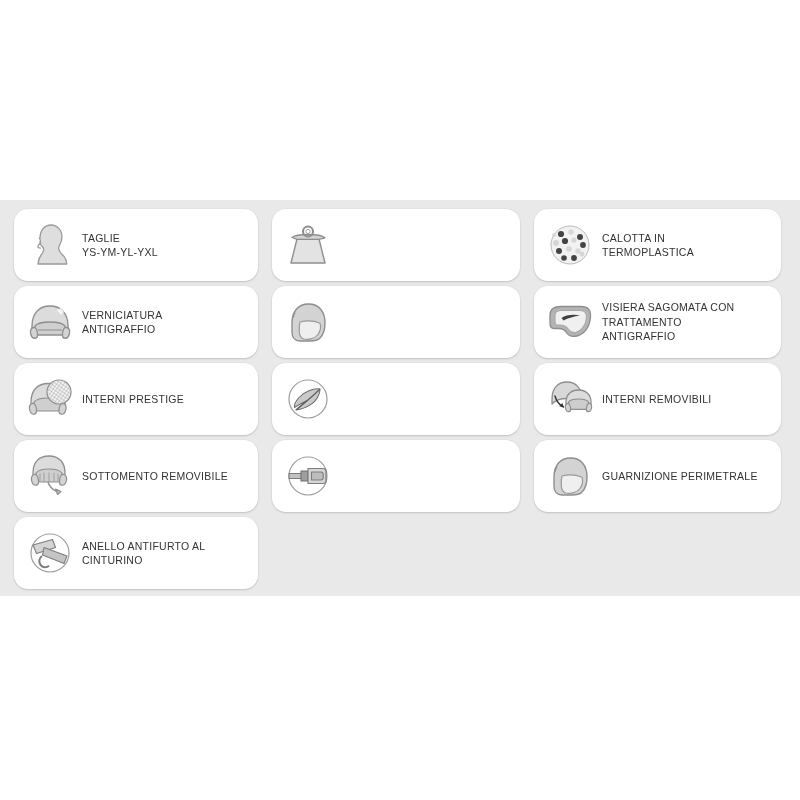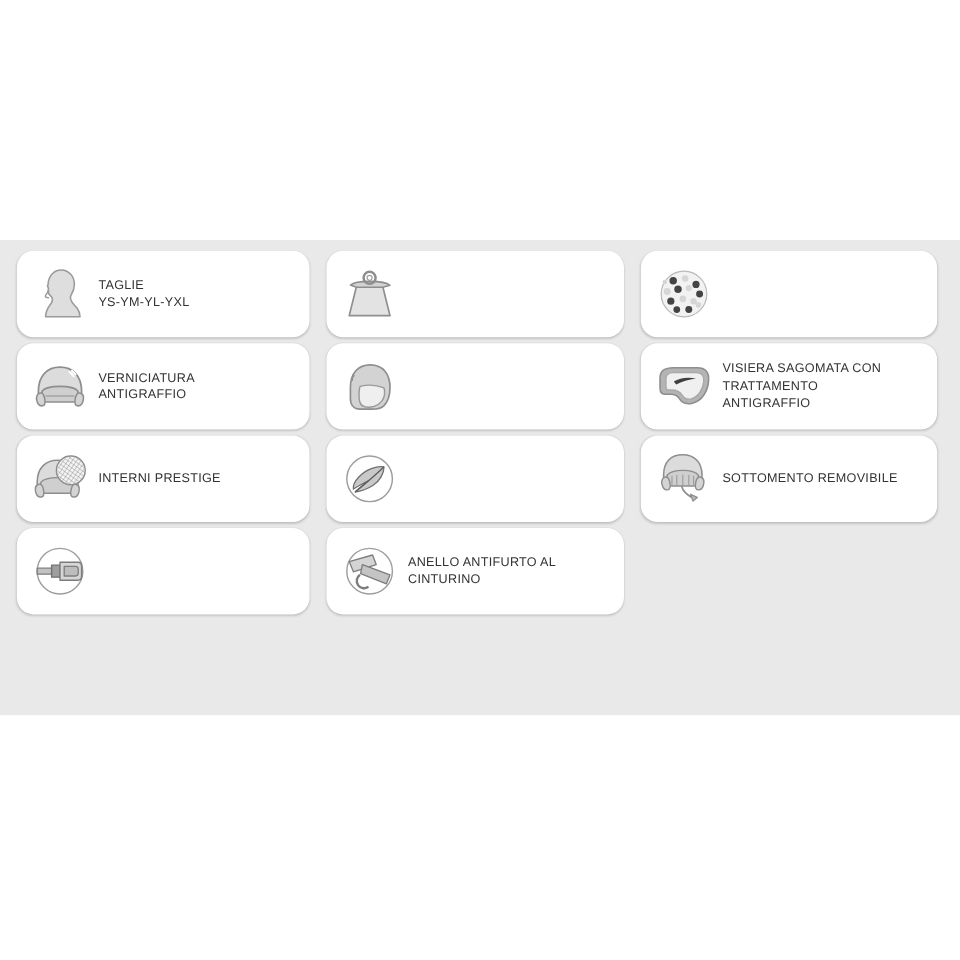--- a/index.html
+++ b/index.html
@@ -106,20 +106,22 @@
             <circle cx="12" cy="29" r="3" fill="#444"></circle>
             <circle cx="22" cy="27" r="2.8" fill="#d6d6d6"></circle>
             <circle cx="31" cy="29" r="2.7" fill="#d6d6d6"></circle>
             <circle cx="17" cy="36" r="2.8" fill="#444"></circle>
             <circle cx="27" cy="36" r="2.9" fill="#444"></circle>
             <circle cx="35" cy="32" r="2.4" fill="#d6d6d6"></circle>
             <circle cx="7" cy="13" r="1.9" fill="#d6d6d6"></circle>
           </g>
         </svg>
       </span>
+      <span class="card-label">CALOTTA IN
+TERMOPLASTICA</span>
     </div>
 
     <div class="card">
       <span class="card-icon">
         <svg width="50" height="46" viewBox="0 0 50 46">
           <path d="M7 27 C7 14 14.5 7 25 7 C35.5 7 43 14 43 27 L43 31 L7 31 Z" fill="#dcdcdc" stroke="#8e8e8e" stroke-width="1.4" stroke-linejoin="round"></path>
           <path d="M10 27 C12 24.5 17 23 25 23 C33 23 38 24.5 40 27 L40 33 C40 35 38.5 36 36 36 L14 36 C11.5 36 10 35 10 33 Z" fill="#cfcfcf" stroke="#8e8e8e" stroke-width="1.3" stroke-linejoin="round"></path>
           <path d="M13 31 L37 31" fill="none" stroke="#8e8e8e" stroke-width="1"></path>
           <path d="M8.5 28.5 C6 29 5 31.5 5.6 34.5 C6.2 37.5 8 39.5 10.4 39.2 C12.4 38.9 12.8 36.8 12.4 34 C12 31.2 11 28 8.5 28.5 Z" fill="#d4d4d4" stroke="#8e8e8e" stroke-width="1.3" stroke-linejoin="round"></path>
           <path d="M41.5 28.5 C44 29 45 31.5 44.4 34.5 C43.8 37.5 42 39.5 39.6 39.2 C37.6 38.9 37.2 36.8 37.6 34 C38 31.2 39 28 41.5 28.5 Z" fill="#d4d4d4" stroke="#8e8e8e" stroke-width="1.3" stroke-linejoin="round"></path>
@@ -176,20 +178,34 @@
     <div class="card">
       <span class="card-icon">
         <svg width="48" height="48" viewBox="0 0 48 48">
           <circle cx="24" cy="24" r="19" fill="#ffffff" stroke="#9d9d9d" stroke-width="1.2"></circle>
           <path d="M36 14 C30 13 21 16 15 22.5 C11.5 26.3 10 30 10.5 32.5 C13 31 18 28 23 25.6 C19 28.8 14.5 32.4 12 35 C16 34.5 22 32.6 27 29.4 C32.5 25.8 36 19.5 36 14 Z" fill="#c9c9c9" stroke="#6f6f6f" stroke-width="1.1" stroke-linejoin="round"></path>
           <path d="M36 14 C31 19 23 26 12 35" fill="none" stroke="#5e5e5e" stroke-width="1.1"></path>
         </svg>
       </span>
     </div>
 
+    <div class="card">
+      <span class="card-icon">
+        <svg width="52" height="46" viewBox="0 0 52 46">
+          <path d="M8 23 C8 12 14 6 23 6 C32 6 38 12.5 38 23 L38 28 C35 24.5 29 22.5 23 22.5 C17 22.5 11 24.5 8 28 Z" fill="#d8d8d8" stroke="#8e8e8e" stroke-width="1.3" stroke-linejoin="round"></path>
+          <path d="M22 26 C22 18.5 27 14 34.5 14 C42 14 47 18.5 47 26 L47 29 L22 29 Z" fill="#dcdcdc" stroke="#8e8e8e" stroke-width="1.3" stroke-linejoin="round"></path>
+          <path d="M24.5 26 C26 24 29.5 23 34.5 23 C39.5 23 43 24 44.5 26 L44.5 31 C44.5 32.6 43.4 33.4 41.6 33.4 L27.4 33.4 C25.6 33.4 24.5 32.6 24.5 31 Z" fill="#cdcdcd" stroke="#8e8e8e" stroke-width="1.2" stroke-linejoin="round"></path>
+          <path d="M23.6 27.5 C21.8 27.9 21.1 29.7 21.5 32 C21.9 34.3 23.2 35.9 25 35.7 C26.5 35.5 26.8 33.9 26.5 31.8 C26.2 29.7 25.4 27.1 23.6 27.5 Z" fill="#d4d4d4" stroke="#8e8e8e" stroke-width="1.2" stroke-linejoin="round"></path>
+          <path d="M45.4 27.5 C47.2 27.9 47.9 29.7 47.5 32 C47.1 34.3 45.8 35.9 44 35.7 C42.5 35.5 42.2 33.9 42.5 31.8 C42.8 29.7 43.6 27.1 45.4 27.5 Z" fill="#d4d4d4" stroke="#8e8e8e" stroke-width="1.2" stroke-linejoin="round"></path>
+          <path d="M11 20 C12.5 25.5 15.5 29 19.5 31" fill="none" stroke="#333333" stroke-width="1.4" stroke-linecap="round"></path>
+          <path d="M19.8 31.2 L15.2 30.3 L18.4 27 Z" fill="#333333"></path>
+        </svg>
+      </span>
+      <span class="card-label">INTERNI REMOVIBILI</span>
+    </div>
 
     <div class="card">
       <span class="card-icon">
         <svg width="48" height="50" viewBox="0 0 48 50">
           <path d="M7 22 C7 11 13 5 23 5 C33 5 39 11.5 39 22 L39 26 L7 26 Z" fill="#dcdcdc" stroke="#8e8e8e" stroke-width="1.3" stroke-linejoin="round"></path>
           <path d="M10 22 C12 19.5 16.5 18 23 18 C29.5 18 34 19.5 36 22 L36 28 C36 30 34.5 31 32 31 L14 31 C11.5 31 10 30 10 28 Z" fill="#cfcfcf" stroke="#8e8e8e" stroke-width="1.2" stroke-linejoin="round"></path>
           <path d="M14 22.5 L14 30 M18 21.8 L18 30.6 M23 21.5 L23 31 M28 21.8 L28 30.6 M32 22.5 L32 30" stroke="#9a9a9a" stroke-width="0.9"></path>
           <path d="M8.5 23.5 C6 24 5 26.5 5.6 29.5 C6.2 32.5 8 34.5 10.4 34.2 C12.4 33.9 12.8 31.8 12.4 29 C12 26.2 11 23 8.5 23.5 Z" fill="#d4d4d4" stroke="#8e8e8e" stroke-width="1.2" stroke-linejoin="round"></path>
           <path d="M37.5 23.5 C40 24 41 26.5 40.4 29.5 C39.8 32.5 38 34.5 35.6 34.2 C33.6 33.9 33.2 31.8 33.6 29 C34 26.2 35 23 37.5 23.5 Z" fill="#d4d4d4" stroke="#8e8e8e" stroke-width="1.2" stroke-linejoin="round"></path>
           <path d="M22 31 C23 35 26 38 30.5 40.5" fill="none" stroke="#8e8e8e" stroke-width="1.4"></path>
@@ -204,20 +220,30 @@
         <svg width="48" height="48" viewBox="0 0 48 48">
           <circle cx="24" cy="24" r="19" fill="#ffffff" stroke="#9d9d9d" stroke-width="1.2"></circle>
           <path d="M5 21.5 L18 21.5 L18 26.5 L5 26.5 Z" fill="#c2c2c2" stroke="#7d7d7d" stroke-width="1.1" stroke-linejoin="round"></path>
           <path d="M17 19 L24 19 L24 29 L17 29 Z" fill="#9e9e9e" stroke="#6f6f6f" stroke-width="1.1" stroke-linejoin="round"></path>
           <path d="M24 16.5 L39 16.5 C41 16.5 42 18 42 20 L42 28 C42 30 41 31.5 39 31.5 L24 31.5 Z" fill="#d6d6d6" stroke="#7d7d7d" stroke-width="1.2" stroke-linejoin="round"></path>
           <path d="M27.5 20 L37 20 C38.6 20 39.2 21 39.2 22.4 L39.2 25.6 C39.2 27 38.6 28 37 28 L27.5 28 Z" fill="#bdbdbd" stroke="#7d7d7d" stroke-width="1.1" stroke-linejoin="round"></path>
         </svg>
       </span>
     </div>
 
+    <div class="card">
+      <span class="card-icon">
+        <svg width="48" height="48" viewBox="0 0 48 48">
+          <path d="M8 25 C8 13 14.5 6 24.5 6 C35 6 41 13.5 41 25 C41 32 39 37 36 40 C33.5 42.5 30 43 26 43 L16 43 C11 43 8 39.5 8 34 Z" fill="#d3d3d3" stroke="#8e8e8e" stroke-width="1.4" stroke-linejoin="round"></path>
+          <path d="M16 24 C22 22.5 30 22.8 36 25.2 C37 28.5 36.5 33 34 36.5 C31 40.5 25 42 20 41 C17 40.3 15.5 38 15.3 34 C15.1 30 15.3 26.5 16 24 Z" fill="#efefef" stroke="#9a9a9a" stroke-width="1.2" stroke-linejoin="round"></path>
+          <path d="M9.5 19 C9.5 17 10 15.5 11 15" fill="none" stroke="#8e8e8e" stroke-width="1.2" stroke-linecap="round"></path>
+        </svg>
+      </span>
+      <span class="card-label">GUARNIZIONE PERIMETRALE</span>
+    </div>
 
     <div class="card">
       <span class="card-icon">
         <svg width="48" height="48" viewBox="0 0 48 48">
           <circle cx="24" cy="24" r="19" fill="#ffffff" stroke="#9d9d9d" stroke-width="1.2"></circle>
           <path d="M7 16 L26.5 10.5 L29.5 18.5 L10.5 24.5 Z" fill="#d4d4d4" stroke="#7d7d7d" stroke-width="1.1" stroke-linejoin="round"></path>
           <path d="M18 18.5 L41 27 L38 34.5 L16.5 26 Z" fill="#c4c4c4" stroke="#7d7d7d" stroke-width="1.1" stroke-linejoin="round"></path>
           <path d="M16 27 C13 29 12.5 33 14.5 35.8 C16.5 38.6 20.5 39 23 36.8" fill="none" stroke="#7d7d7d" stroke-width="2"></path>
           <path d="M17.5 28.6 C15.6 30 15.3 32.6 16.7 34.4 C18 36.2 20.4 36.5 22 35.1" fill="none" stroke="#ffffff" stroke-width="0.9"></path>
         </svg>

